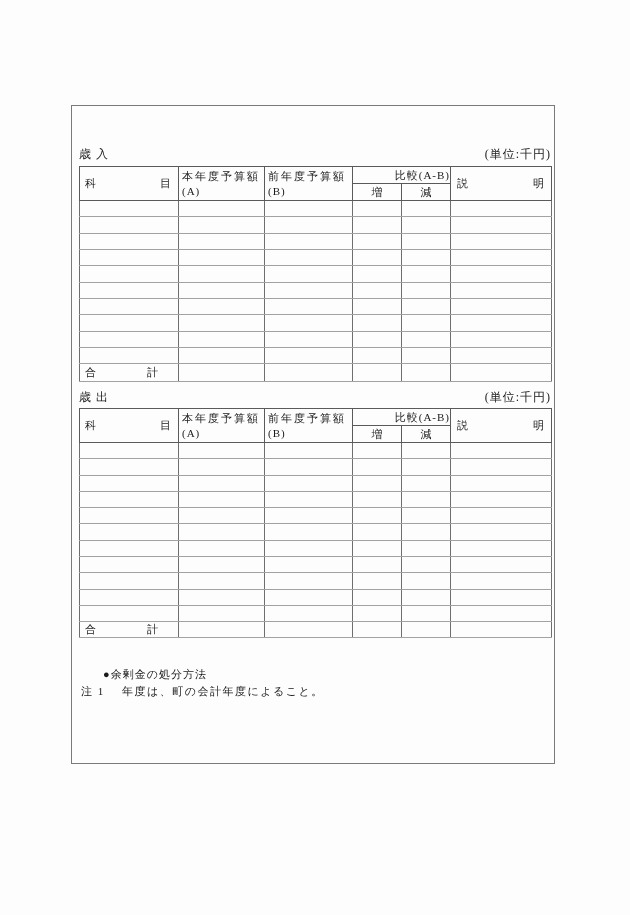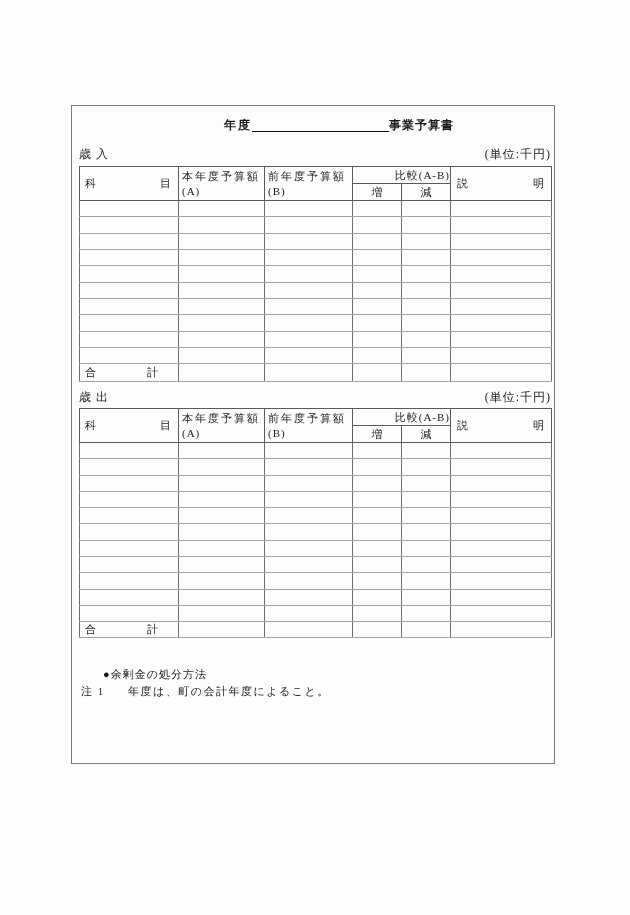--- a/index.html
+++ b/index.html
@@ -132,33 +132,28 @@
   .note-line {
     position: absolute;
     left: 9px;
     font-size: 11px;
     letter-spacing: 1.5px;
     line-height: 14px;
     white-space: nowrap;
   }
   .note-1 { top: 578px; }
   .note-2 { top: 593px; }
-  .note-text { margin-left: 19px; }
+  .note-text { margin-left: 13px; }
   .note-2 .note-prefix { margin-left: 23px; }
 </style>
 </head>
 <body>
 
 <div class="page">
 
-  <div class="title-row">
-    <span class="title-year">年度</span>
-    <span class="title-underline"></span>
-    <span class="title-doc">事業予算書</span>
-  </div>
 
   <div class="section-caption caption-rev">
     <span class="section-label">歳 入</span>
     <span class="unit-note">(単位:千円)</span>
   </div>
 
   <table class="budget-table t-rev">
     <colgroup>
       <col class="c-subject">
         <col class="c-a">

